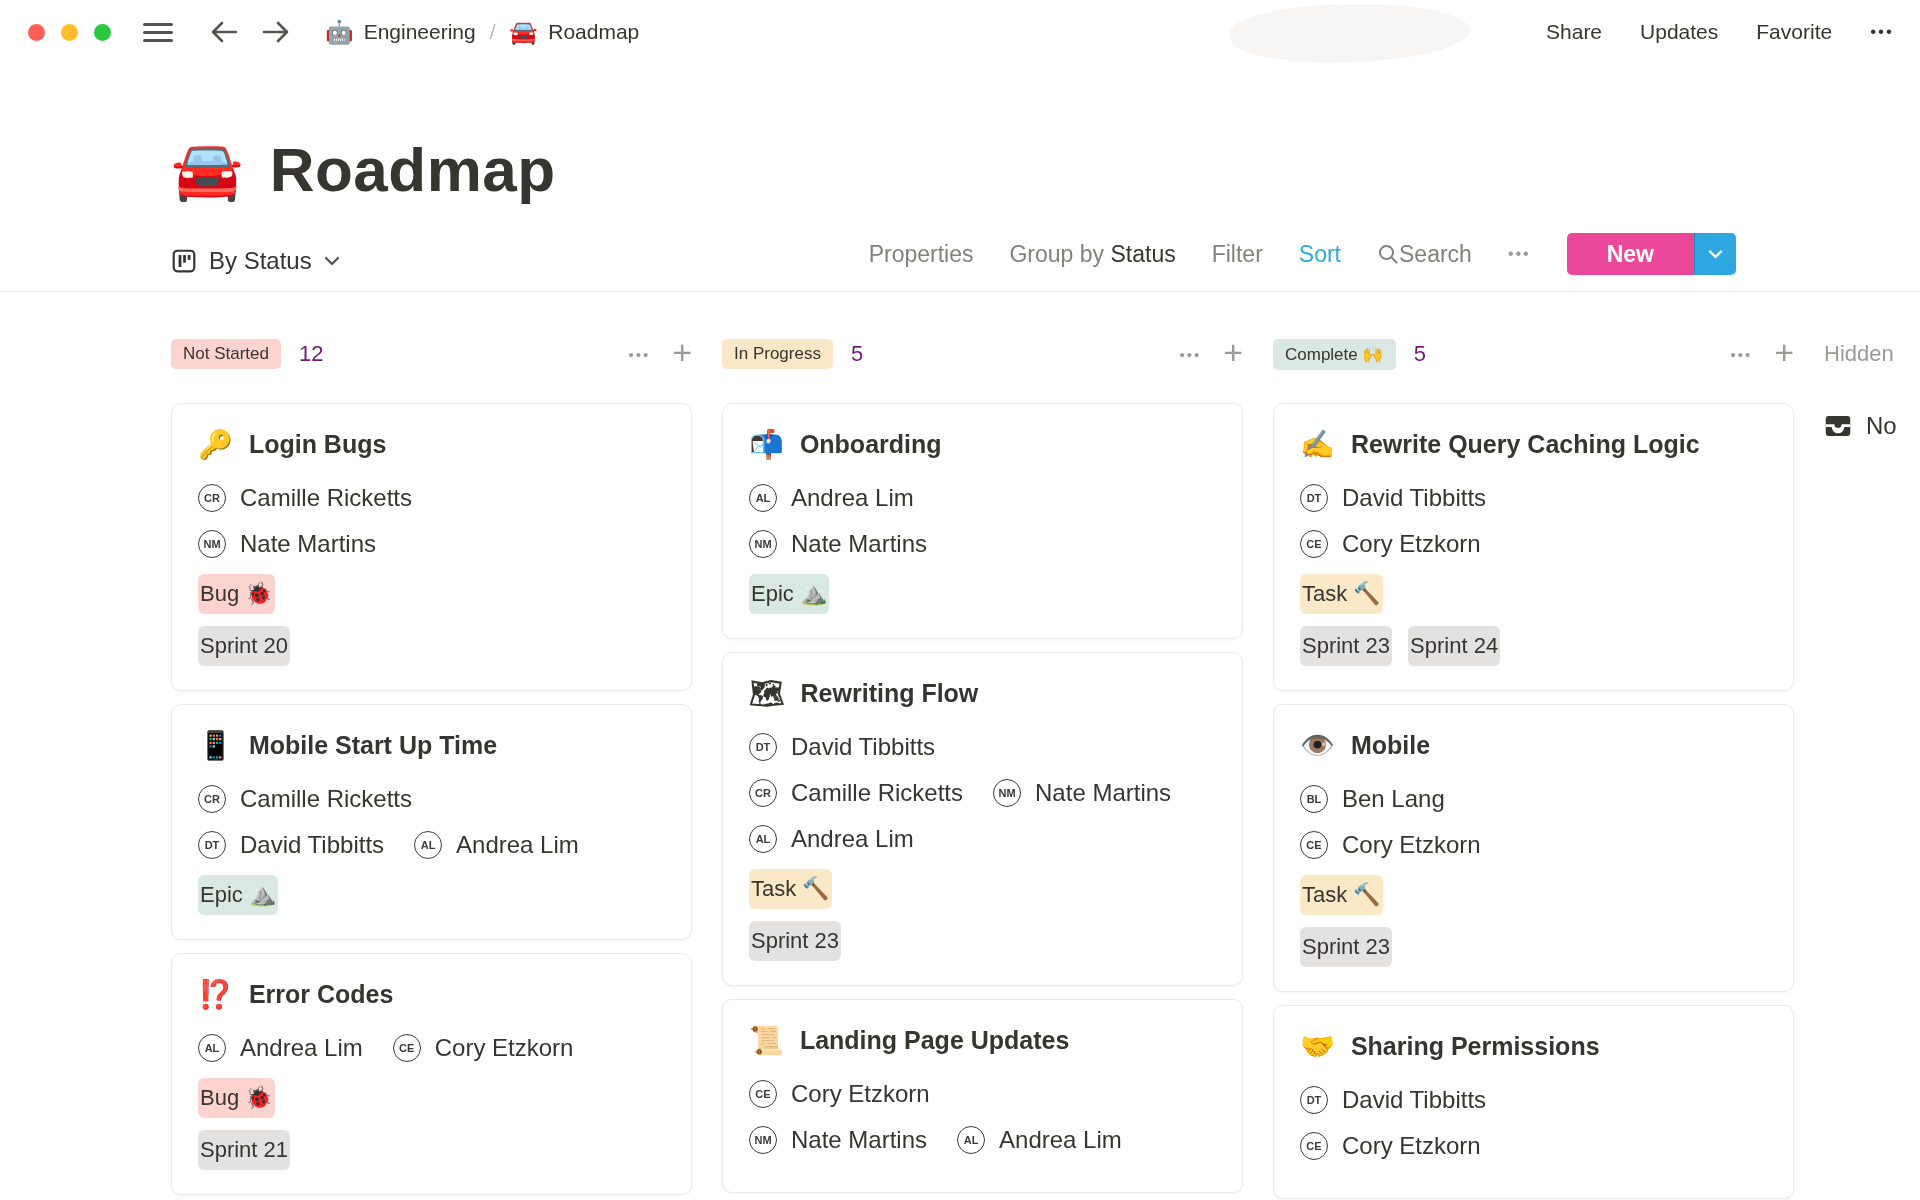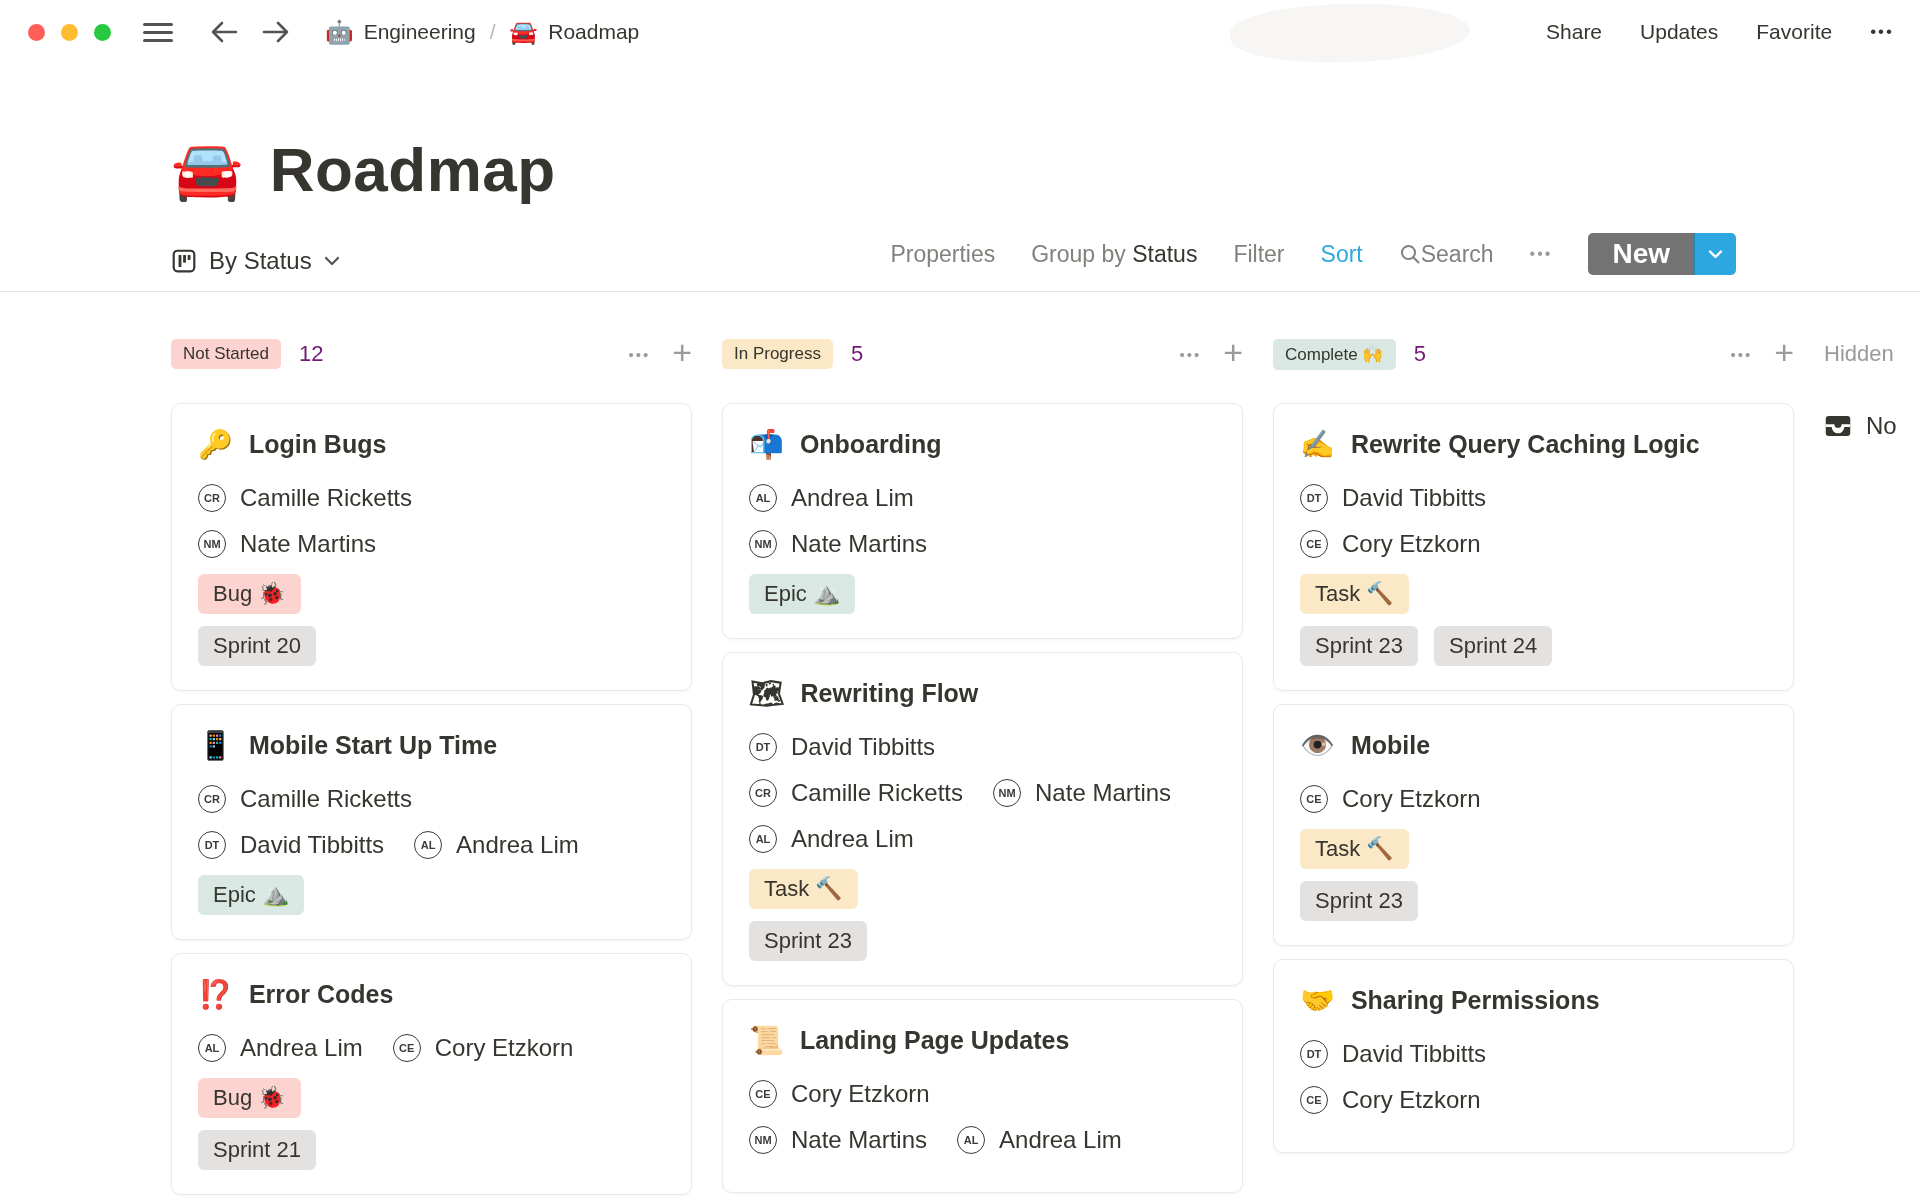--- a/index.html
+++ b/index.html
@@ -33,21 +33,21 @@
   .toolbar { margin:0 184px 0 171px; height:86px; display:flex; align-items:flex-end; justify-content:space-between; padding-bottom:16px; }
   .toolbar-left { display:flex; align-items:center; gap:12px; cursor:pointer; }
   .toolbar-left .vlabel { font-size:24px; font-weight:500; }
   .toolbar-right { display:flex; align-items:center; gap:36px; font-size:23px; color:#82817D; }
   .toolbar-right .item { cursor:pointer; }
   .toolbar-right .dark { color:#37352F; }
   .toolbar-right .blue { color:#2EAADC; }
   .search-item { display:flex; align-items:center; }
   .tdots { font-size:16px; letter-spacing:2px; color:#9B9A97; }
   .new-btn { display:flex; align-items:stretch; border-radius:5px; overflow:hidden; cursor:pointer; height:42px; }
-  .new-btn .main { background:#737373; color:#fff; font-size:28px; font-weight:600; display:flex; align-items:center; padding:0 24px; }
+  .new-btn .main { background:#ec4899; color:#fff; font-size:23px; font-weight:600; display:flex; align-items:center; padding:0 40px; }
   .new-btn .chev { background:#2EA7E0; border-left:1px solid rgba(6,77,113,0.35); display:flex; align-items:center; padding:0 13px; }
   .divider { height:1px; background:#E7E6E3; width:100%; }
 
   
   .board { display:flex; gap:30px; padding:42px 0 0 171px; width:1920px; overflow:hidden; align-items:flex-start; }
   .col { width:521px; flex:0 0 521px; }
   .col-head { display:flex; align-items:center; height:40px; margin-bottom:29px; }
   .col-badge { font-size:17px; padding:5px 12px; border-radius:5px; color:#37352F; white-space:nowrap; }
   .col-count { color:#701a75; font-size:22px; margin-left:18px; }
   .col-tools { margin-left:auto; display:flex; align-items:center; gap:22px; color:#9B9A97; }
@@ -56,21 +56,21 @@
 
   .card { background:#fff; border:1px solid #EBEAE8; border-radius:10px; padding:20px 26px 24px 26px;
     box-shadow:0 1px 3px rgba(15,15,15,0.05); margin-bottom:13px; cursor:pointer; }
   .card-title { display:flex; align-items:center; gap:16px; font-size:25px; font-weight:600; margin-bottom:16px; min-height:40px; }
   .card-title .emoji { font-size:28px; }
   .prow { display:flex; align-items:center; gap:14px; margin:10px 0; min-height:36px; flex-wrap:nowrap; }
   .person { display:flex; align-items:center; gap:14px; margin-right:16px; font-size:24px; }
   .avatar { width:28px; height:28px; border-radius:50%; background:#fff; border:1.5px solid #3a3a38;
     color:#3a3a38; font-size:11px; font-weight:700; display:flex; align-items:center; justify-content:center; flex:0 0 28px; }
   .tagrow { margin-top:12px; display:flex; gap:16px; }
-  .tag { font-size:22px; padding:7px 15px; border-radius:6px; color:#37352F; white-space:nowrap; }
+  .tag { font-size:22px; padding:7px 2px; border-radius:6px; color:#37352F; white-space:nowrap; }
 
   .hidden-col .col-badge { background:none !important; color:#9B9A97; padding-left:0; font-size:22px; }
   .hidden-row { display:flex; align-items:center; gap:14px; margin-top:38px; font-size:24px; }
   .hidden-row svg { flex:0 0 28px; }
   .emoji { font-family:"DejaVu Sans",sans-serif; }
 </style>
 </head>
 <body>
 
 <div class="topbar">
@@ -361,20 +361,26 @@
           <div class="tag" style="background: rgb(227, 226, 224);">Sprint 24</div>
         </div>
       </div>
       <div class="card">
         <div class="card-title">
           <span class="emoji">👁️</span>
           <span>Mobile</span>
         </div>
         <div class="prow">
           <div class="person">
+            <div class="avatar">BL</div>
+            <span>Ben Lang</span>
+          </div>
+        </div>
+        <div class="prow">
+          <div class="person">
             <div class="avatar">CE</div>
             <span>Cory Etzkorn</span>
           </div>
         </div>
         <div class="tagrow">
           <div class="tag" style="background: rgb(251, 232, 198);">Task 🔨</div>
         </div>
         <div class="tagrow">
           <div class="tag" style="background: rgb(227, 226, 224);">Sprint 23</div>
         </div>

